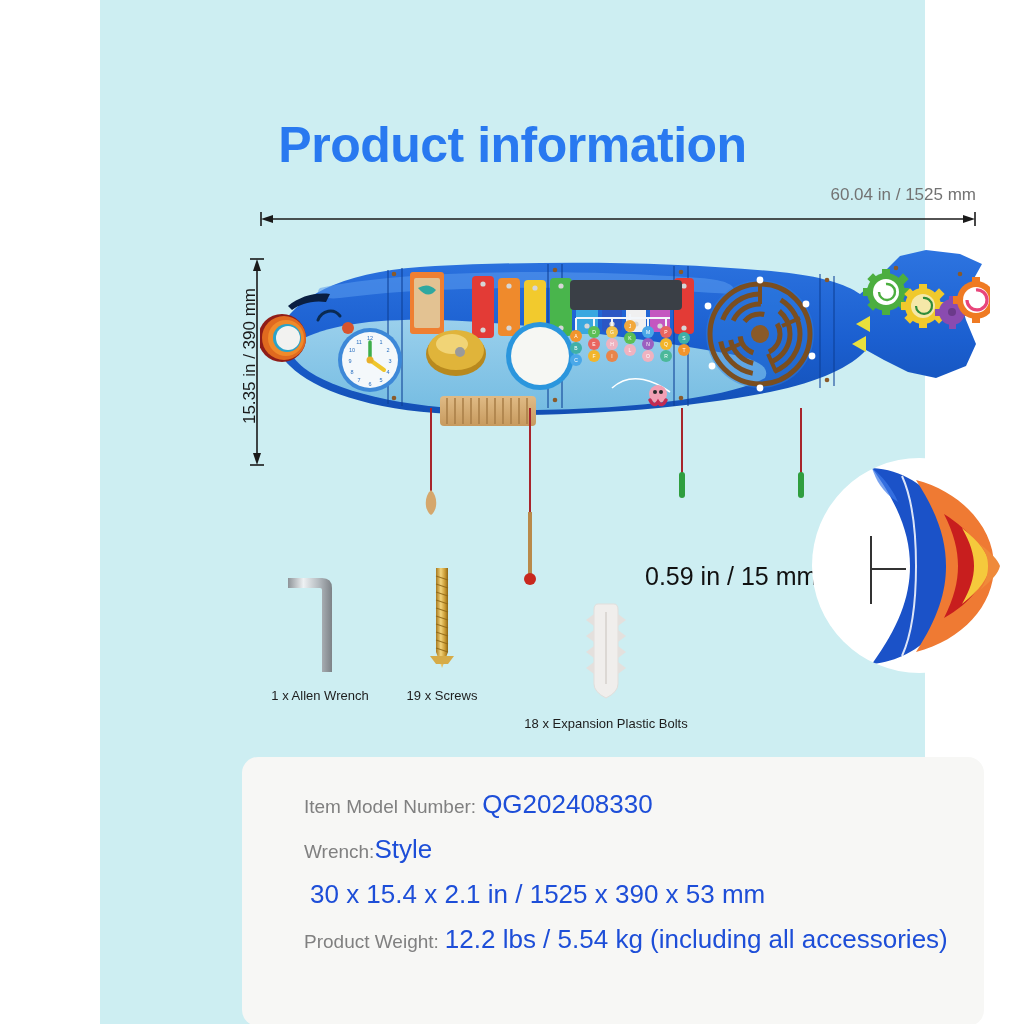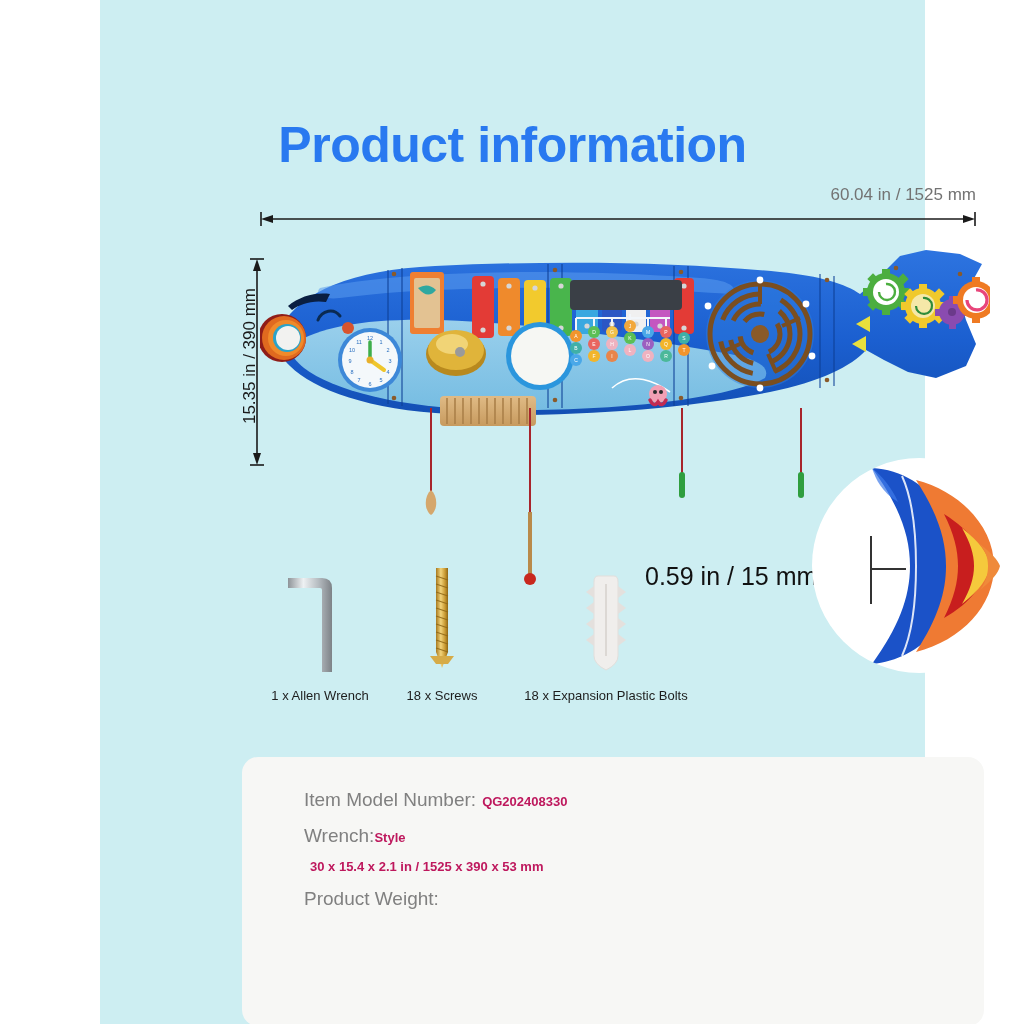--- a/index.html
+++ b/index.html
@@ -90,21 +90,21 @@
     background: #f7f7f5; border-radius: 16px;
   }
   #spec-list {
     position: absolute; left: 62px; top: 30px; right: 20px;
   }
   .spec-row {
     display: flex; align-items: baseline;
     margin-bottom: 10px; line-height: 1.35;
   }
   .spec-label { font-size: 19px; color: #808080; }
-  .spec-value { font-size: 13px; font-weight: bold; color: #be185d; }
+  .spec-value { font-size: 26px; font-weight: normal; color: #1d4ed8; }
   .gap { width: 6px; }
 </style>
 </head>
 <body>
 
 <div id="page">
   <div id="panel">
 
     <div id="title">Product information</div>
 
@@ -520,24 +520,24 @@
           <line x1="36" y1="32" x2="48" y2="36"></line>
             <line x1="36" y1="40" x2="48" y2="44"></line>
           <line x1="36" y1="48" x2="48" y2="52"></line>
             <line x1="36" y1="56" x2="48" y2="60"></line>
           <line x1="36" y1="64" x2="48" y2="68"></line>
             <line x1="36" y1="72" x2="48" y2="76"></line>
           <line x1="36" y1="80" x2="48" y2="84"></line>
             <line x1="36" y1="88" x2="48" y2="92"></line>
         </g>
       </svg>
-      <div class="acc-label" style="top:128px;">18 x Screws</div>
-    </div>
-
-    <div class="acc" style="left:462px; top:560px; width:88px; height:160px;">
+      <div class="acc-label" style="top:128px;">19 x Screws</div>
+    </div>
+
+    <div class="acc" style="left:462px; top:588px; width:88px; height:160px;">
       <svg width="88" height="120">
         <path d="M36,16 L52,16 Q56,16 56,22 L56,96 Q56,104 44,110 Q32,104 32,96 L32,22 Q32,16 36,16 Z" fill="#f0eeec" stroke="#e2dedb" stroke-width="1"></path>
         <g fill="#e4e0dd">
           <path d="M56,26 l8,6 l-8,6 Z"></path>
             <path d="M56,42 l8,6 l-8,6 Z"></path>
           <path d="M56,58 l8,6 l-8,6 Z"></path>
             <path d="M56,74 l8,6 l-8,6 Z"></path>
           <path d="M32,26 l-8,6 l8,6 Z"></path>
             <path d="M32,42 l-8,6 l8,6 Z"></path>
           <path d="M32,58 l-8,6 l8,6 Z"></path>
@@ -559,18 +559,19 @@
           <span class="spec-label">Wrench:</span>
           <span class="spec-value">Style</span>
         </div>
         <div class="spec-row">
           <span class="gap"></span>
           <span class="spec-value">30 x 15.4 x 2.1 in / 1525 x 390 x 53 mm</span>
         </div>
         <div class="spec-row">
           <span class="spec-label">Product Weight:</span>
           <span class="gap"></span>
+          <span class="spec-value">12.2 lbs / 5.54 kg (including all accessories)</span>
         </div>
       </div>
     </div>
 
   </div>
 </div>
 
 </body></html>

